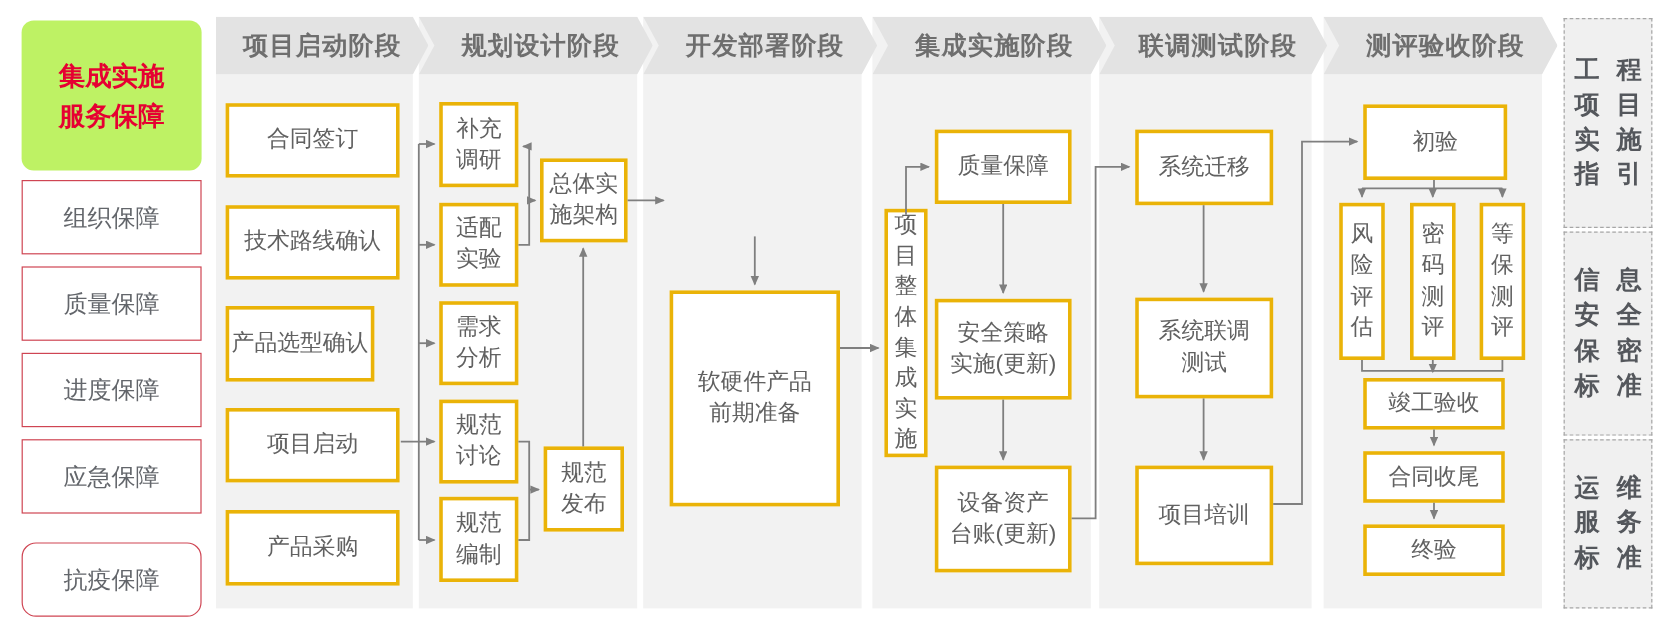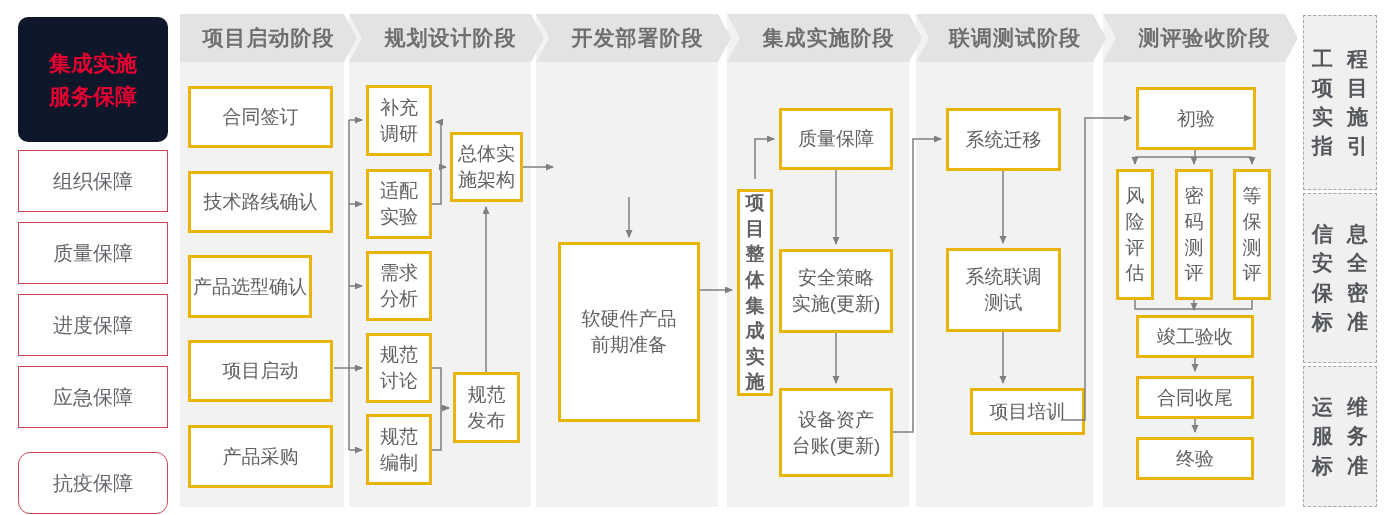--- a/index.html
+++ b/index.html
@@ -8,21 +8,21 @@
   
   .colbg{position:absolute;top:14px;height:493px;background:#f2f2f2;}
 
   
   .phase{position:absolute;top:14px;height:48px;background:#e3e3e3;display:flex;align-items:center;justify-content:center;
          font-size:21px;font-weight:bold;color:#6e6e6e;letter-spacing:1px;padding-left:8px;box-sizing:border-box;
          clip-path:polygon(0 0,calc(100% - 13px) 0,100% 50%,calc(100% - 13px) 100%,0 100%,13px 50%);font-family:Liberation Serif, serif;}
   .phase-first{clip-path:polygon(0 0,calc(100% - 13px) 0,100% 50%,calc(100% - 13px) 100%,0 100%);padding-left:0;}
 
   
-  .hl-box{position:absolute;left:18px;top:17px;width:150px;height:125px;background:#0f172a;border-radius:10px;
+  .hl-box{position:absolute;left:18px;top:17px;width:150px;height:125px;background:#bef264;border-radius:10px;
           display:flex;align-items:center;justify-content:center;text-align:center;
           font-size:22px;font-weight:bold;color:#e60032;line-height:1.5;}
   .hl-box>span{white-space:pre-line;}
   .side-box{position:absolute;left:18px;width:150px;height:62px;background:#ffffff;border:1.5px solid #cf4553;
             box-sizing:border-box;display:flex;align-items:center;justify-content:center;
             font-size:20px;color:#63666b;}
 
   
   .node{position:absolute;background:#ffffff;border:3px solid #eab308;box-sizing:border-box;
         display:flex;align-items:center;justify-content:center;text-align:center;
@@ -132,21 +132,21 @@
   <div class="node" style="left:453px;top:372px;width:67px;height:71px;">
       <span>规范
 发布</span>
     </div>
 
   <div class="node" style="left:558px;top:242px;width:142px;height:180px;">
       <span>软硬件产品
 前期准备</span>
     </div>
 
-  <div class="node v" style="left:737px;top:189px;width:36px;height:207px;font-weight:bold;">
+  <div class="node v" style="left:737px;top:174px;width:36px;height:207px;">
       <span>项目整体集成实施</span>
     </div>
   <div class="node" style="left:779px;top:108px;width:114px;height:62px;">
       <span>质量保障</span>
     </div>
   <div class="node" style="left:779px;top:249px;width:114px;height:84px;">
       <span>安全策略
 实施(更新)</span>
     </div>
   <div class="node" style="left:779px;top:388px;width:114px;height:89px;">
@@ -154,21 +154,21 @@
 台账(更新)</span>
     </div>
 
   <div class="node" style="left:946px;top:108px;width:115px;height:63px;">
       <span>系统迁移</span>
     </div>
   <div class="node" style="left:946px;top:248px;width:115px;height:84px;">
       <span>系统联调
 测试</span>
     </div>
-  <div class="node" style="left:946px;top:388px;width:115px;height:47px;margin-left:24px;">
+  <div class="node" style="left:946px;top:388px;width:115px;height:83px;">
       <span>项目培训</span>
     </div>
 
   <div class="node" style="left:1136px;top:87px;width:120px;height:63px;">
       <span>初验</span>
     </div>
   <div class="node v" style="left:1116px;top:169px;width:38px;height:131px;">
       <span>风险评估</span>
     </div>
   <div class="node v" style="left:1175px;top:169px;width:38px;height:131px;">

